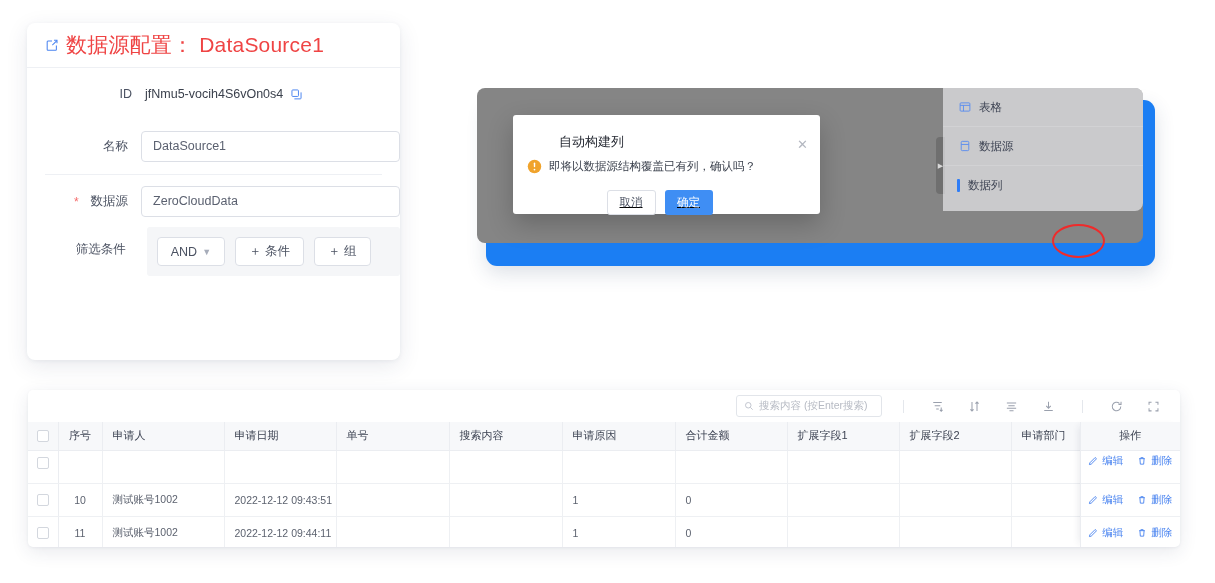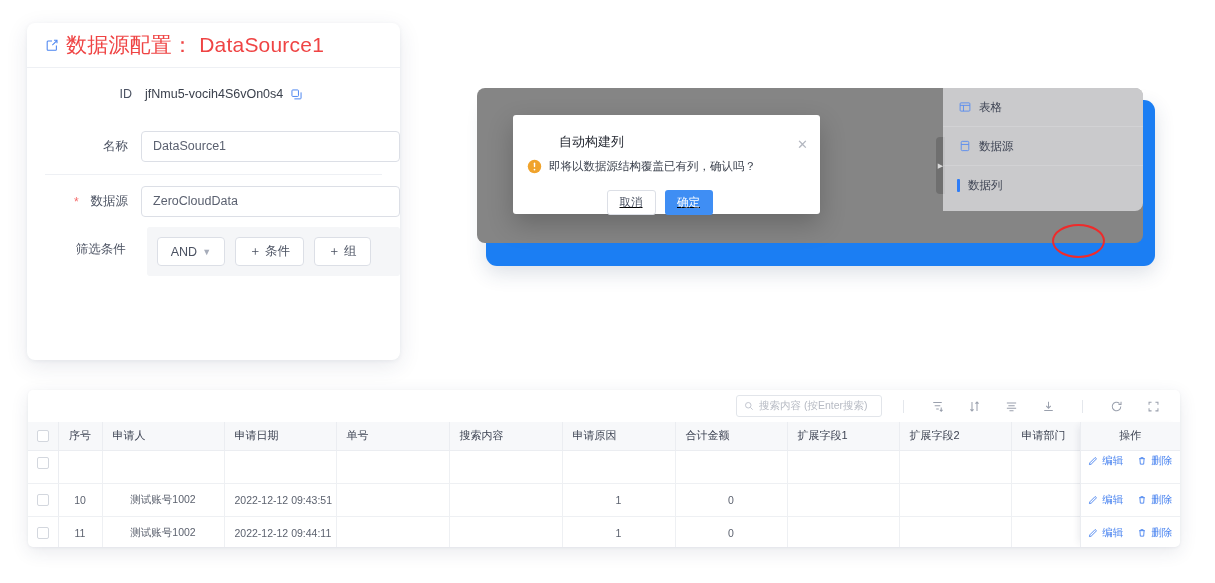--- a/index.html
+++ b/index.html
@@ -132,21 +132,21 @@
   .tb-ico svg { width: 13px; height: 13px; display:block; }
 
   table#grid { width: 1152px; border-collapse: collapse; table-layout: fixed; }
   #grid th {
     height: 28px; background:#f7f8fa; font-size: 11px; font-weight: normal; color:#3c4252;
     text-align: left; padding: 0 10px; border-bottom: 1px solid #ebedf1;
     border-right: 1px solid #ebedf1; white-space: nowrap;
   }
   #grid td {
     height: 33px; font-size: 10.5px; color:#5c626f; padding: 0 10px;
-    border-bottom: 1px solid #eef0f3; border-right: 1px solid #eef0f3; white-space: nowrap; text-align: center;
+    border-bottom: 1px solid #eef0f3; border-right: 1px solid #eef0f3; white-space: nowrap;
   }
   #grid th.cb, #grid td.cb { width: 30px; padding: 0; text-align:center; border-right: 1px solid #ebedf1; }
   #grid th.seq, #grid td.seq { width: 44px; text-align:center; }
   #grid th.act, #grid td.act { border-right: none; text-align:center; }
   .chk {
     width: 12px; height: 12px; border: 1px solid #d3d7de; border-radius: 2px;
     background:#fff; display:inline-block; vertical-align:middle;
   }
   .act-wrap { display:flex; align-items:center; justify-content:center; gap: 14px; }
   .act-link { display:flex; align-items:center; gap: 4px; color:#4a84f0; font-size: 10.5px; }

